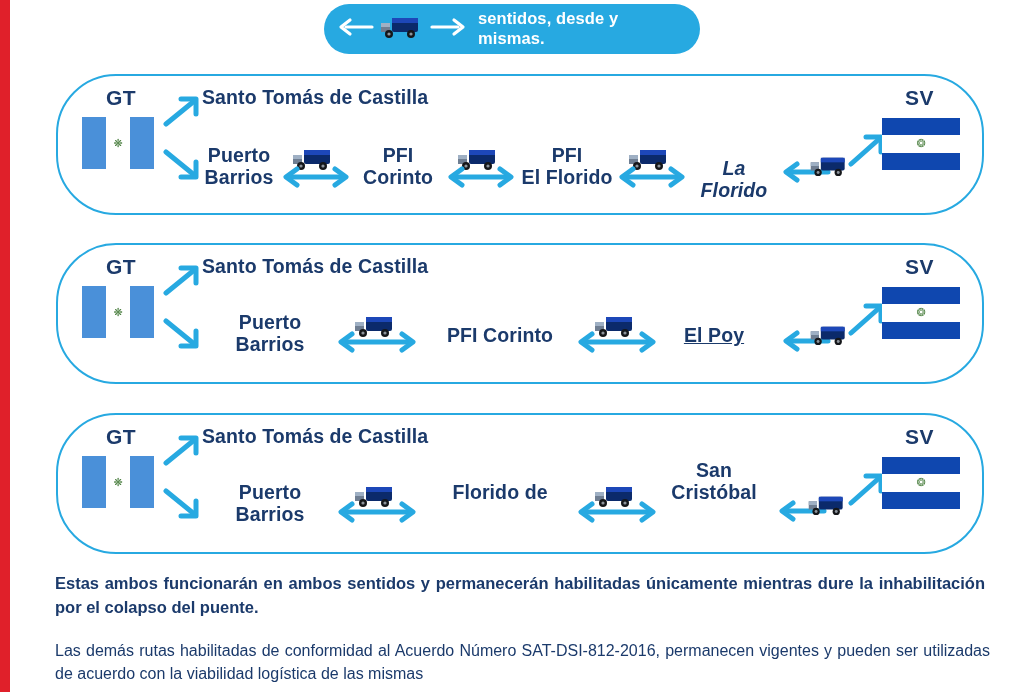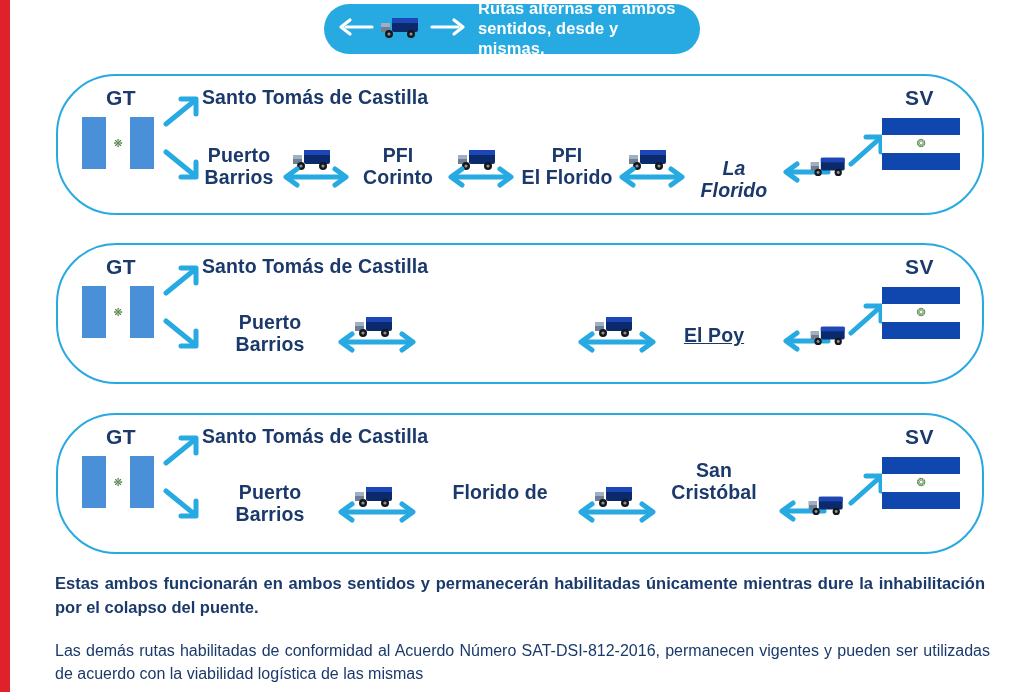--- a/index.html
+++ b/index.html
@@ -200,21 +200,20 @@
         </svg>
       </span>
       <span>
         <svg width="36" height="22" viewBox="0 0 36 22">
           <path d="M2 11 H28" stroke="#ffffff" stroke-width="3.2" fill="none" stroke-linecap="round"></path>
           <path d="M24 4 L33 11 L24 18" stroke="#ffffff" stroke-width="3.2" fill="none" stroke-linecap="round" stroke-linejoin="round"></path>
         </svg>
       </span>
     </div>
     <div class="header-text">
-      <div>Rutas alternas en ambos</div>
       <div>sentidos, desde y mismas.</div>
     </div>
   </div>
 
   <div class="route-card" id="route-card-0"></div>
 
   <div class="country-label" style="left:106px; top:86px;">GT</div>
   <div class="flag flag-gt" style="left:82px; top:117px;">
     <div class="band blue"></div>
     <div class="band white">
@@ -396,20 +395,23 @@
     </svg>
   </div>
   <div class="bi-arrow" style="left:337px; top:330px;">
     <svg width="80" height="24" viewBox="0 0 80 24">
       <path d="M10 12 H70" stroke="#27a9e1" stroke-width="5" fill="none" stroke-linecap="round"></path>
       <path d="M15 4 L4 12 L15 20" stroke="#27a9e1" stroke-width="5" fill="none" stroke-linecap="round" stroke-linejoin="round"></path>
       <path d="M65 4 L76 12 L65 20" stroke="#27a9e1" stroke-width="5" fill="none" stroke-linecap="round" stroke-linejoin="round"></path>
     </svg>
   </div>
 
+  <div class="node-label" style="left:428px; top:325px; width:144px;">
+    <div>PFI Corinto</div>
+  </div>
 
   <div class="truck" style="left:592px; top:311px;">
     <svg width="48" height="30" viewBox="0 0 48 30">
       <rect x="14" y="6" width="26" height="14" rx="2" fill="#0b2a6b"></rect>
       <path d="M3 11 L12 11 L12 20 L3 20 Z" fill="#6f7e92"></path>
       <path d="M3 11 L12 11 L12 15 L3 15 Z" fill="#9fb0c4"></path>
       <rect x="14" y="6" width="26" height="5" fill="#1d47b8"></rect>
       <circle cx="11" cy="22" r="4" fill="#15171a"></circle>
         <circle cx="11" cy="22" r="1.6" fill="#8d949c"></circle>
       <circle cx="33" cy="22" r="4" fill="#15171a"></circle>

